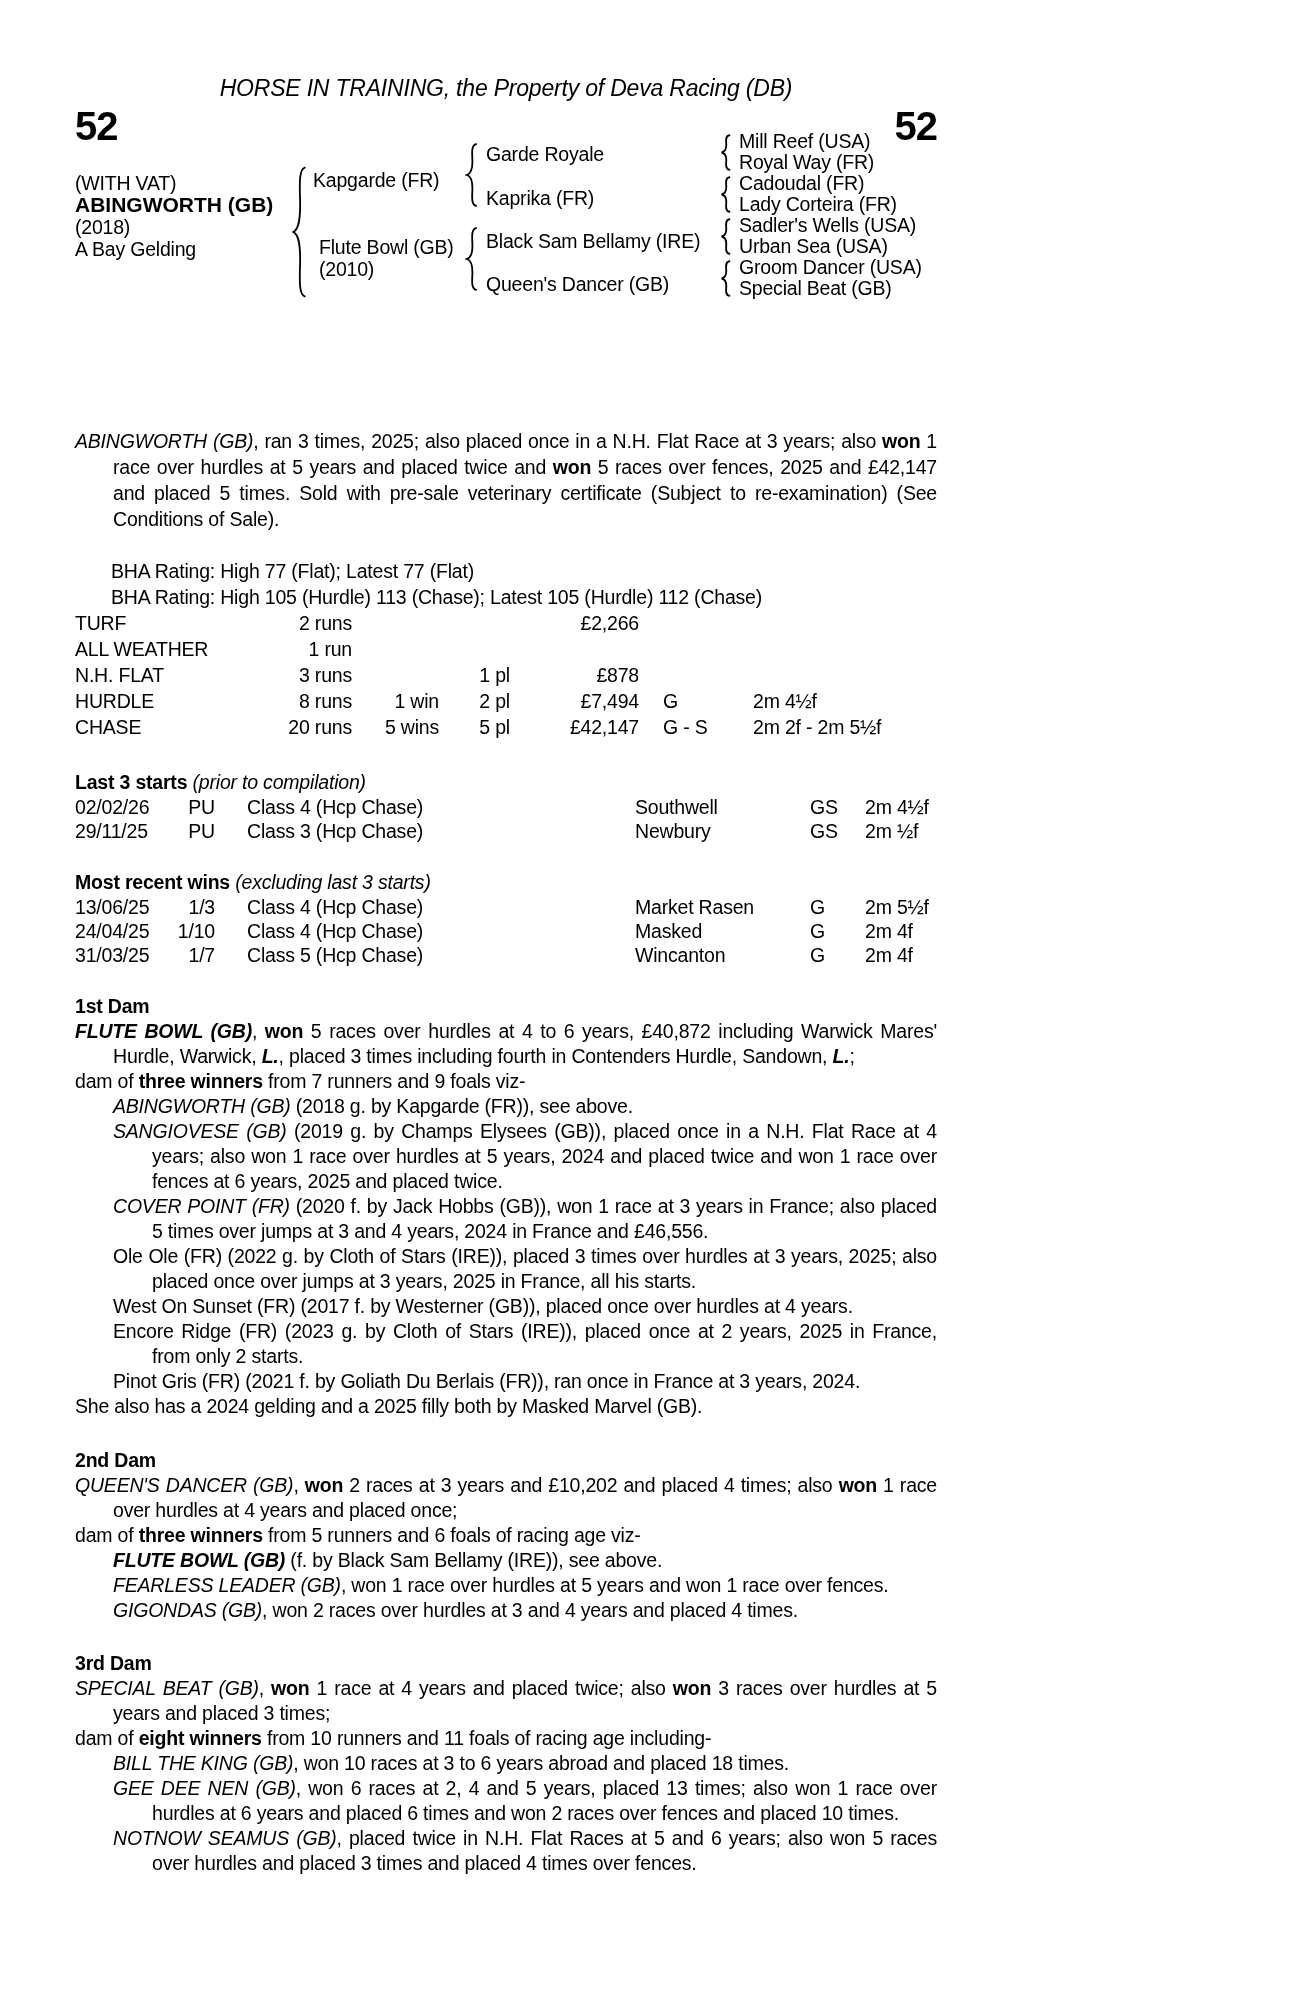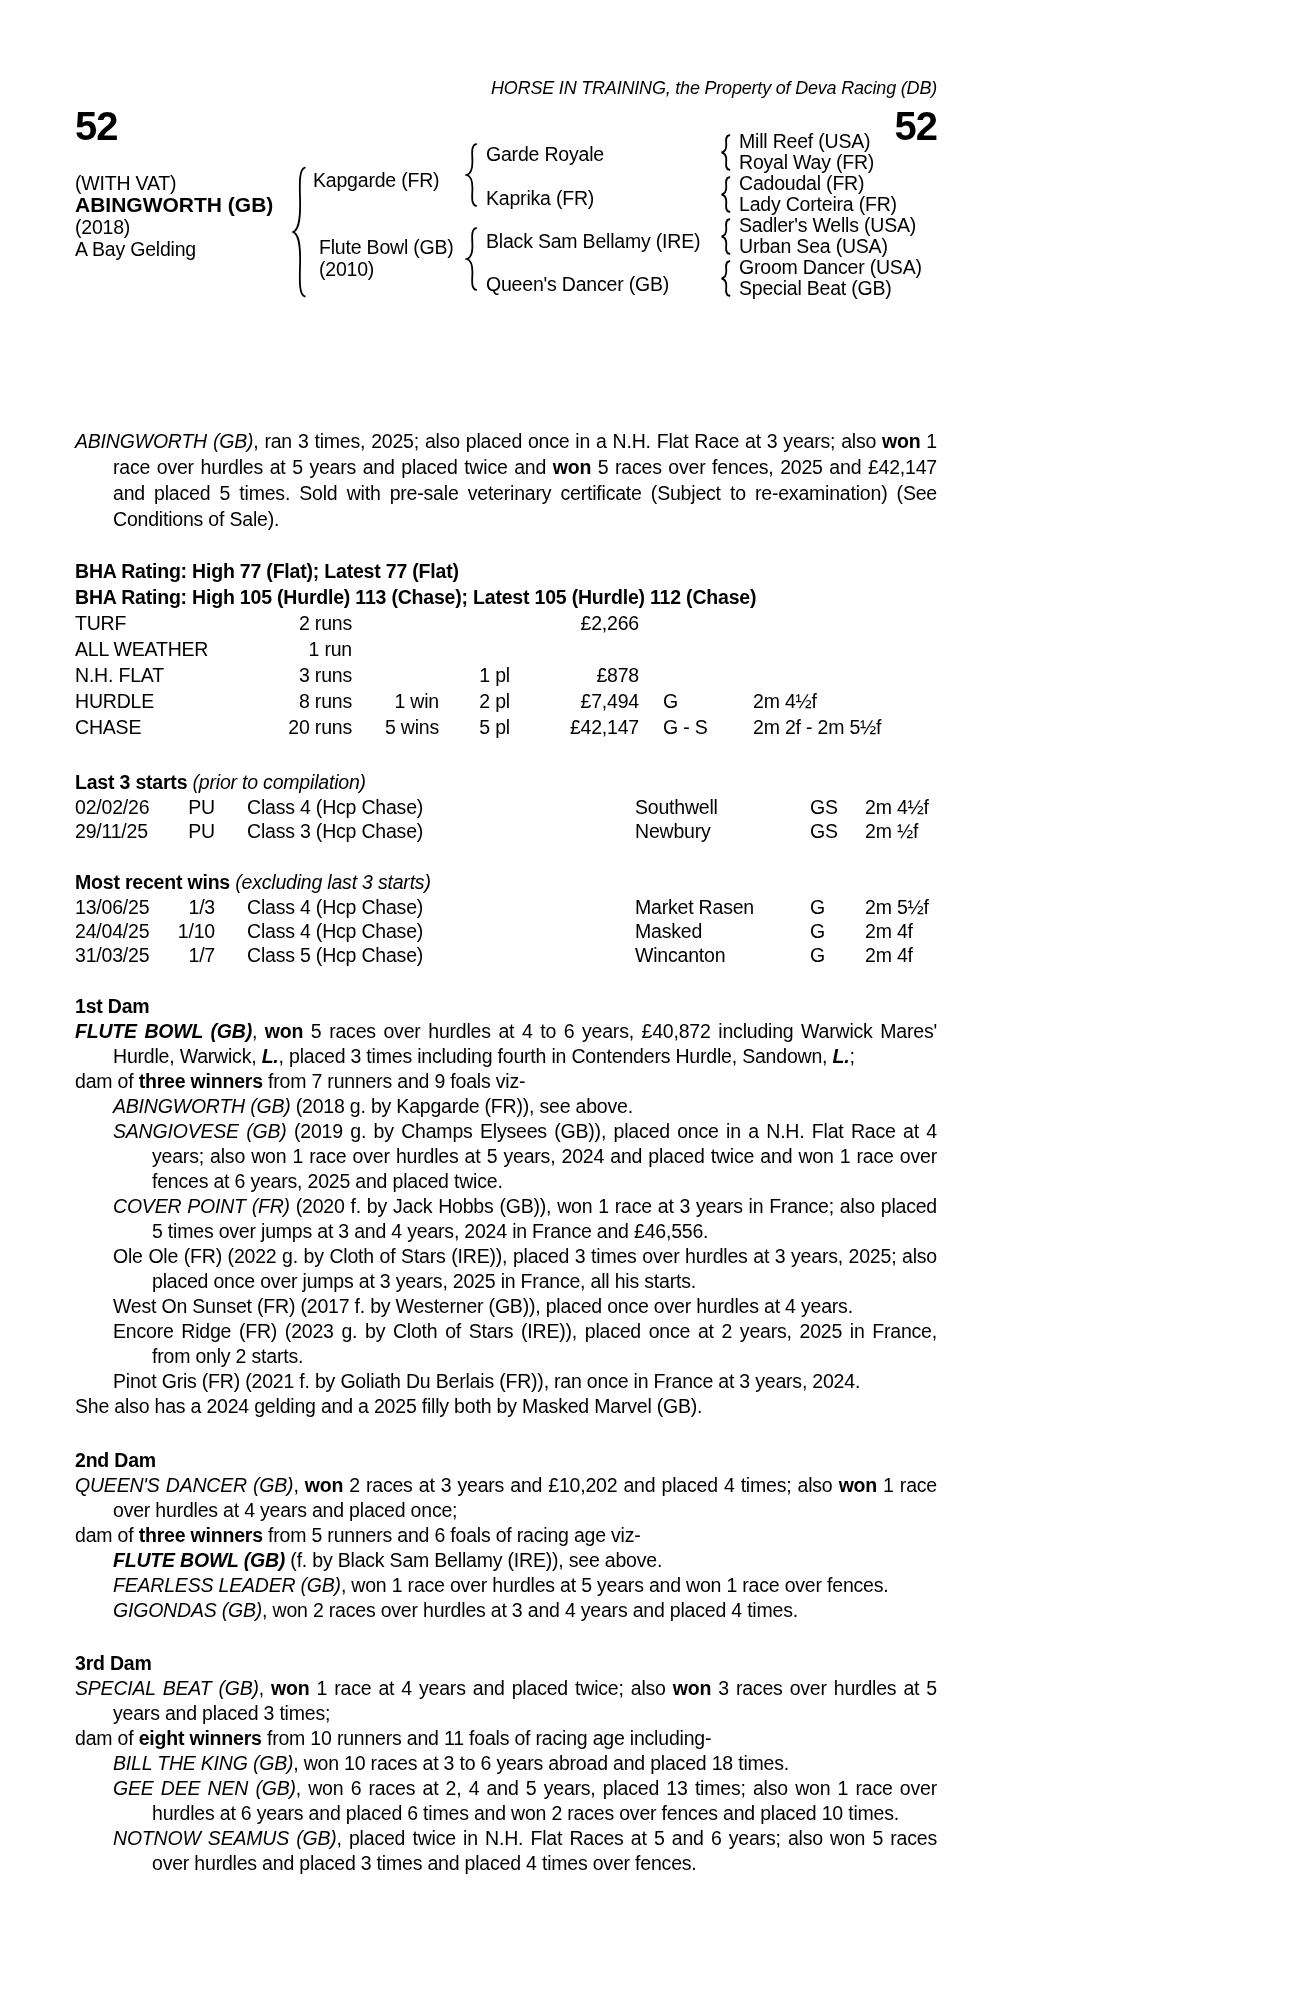--- a/index.html
+++ b/index.html
@@ -8,22 +8,22 @@
     font-family:"Liberation Sans",sans-serif;color:#000;
     font-size:19.5px;line-height:25px;letter-spacing:-0.2px;
     margin:0 auto;overflow:hidden;
   }
   p{margin:0;}
   .seg-b{font-weight:bold;}
   .seg-i{font-style:italic;}
   .seg-bi{font-weight:bold;font-style:italic;}
 
   
-  .title{position:absolute;left:75px;top:76px;width:862px;text-align:right;
-         font-style:italic;font-size:18px;}
+  .title{position:absolute;left:75px;top:76px;width:862px;text-align:center;
+         font-style:italic;font-size:23px;}
   .lot{position:absolute;top:106px;font-weight:bold;font-size:40px;line-height:40px;letter-spacing:-1px;}
   .lot-left{left:75px;}
   .lot-right{right:378px;}
 
   
   .pedigree{position:absolute;left:75px;top:130px;width:862px;height:190px;}
   .subject{position:absolute;left:0;top:42px;line-height:22px;}
   .subj-name{font-weight:bold;font-size:21px;letter-spacing:0;}
   .brace{display:block;}
   .b-main{position:absolute;left:216px;top:33px;width:16px;height:138px;}
@@ -36,21 +36,21 @@
   .gp0{top:12px;}.gp1{top:56px;}.gp2{top:99px;}.gp3{top:142px;}
   .ggp-col{position:absolute;left:645px;top:1px;}
   .ggp-pair{display:flex;align-items:center;height:42px;}
   .ggp-pair svg{width:11px;height:37px;margin-right:8px;flex:none;}
   .ggp-names{line-height:21px;}
 
   
   .content{position:absolute;left:75px;top:428px;width:862px;}
   .hang{padding-left:38px;text-indent:-38px;text-align:justify;}
   .lh26{line-height:26px;}
-  .bha{font-weight:bold;line-height:26px;margin-top:26px;}
+  .bha{font-weight:normal;line-height:26px;margin-top:26px;margin-left:36px;}
   .record-row{display:grid;grid-template-columns:200px 77px 87px 71px 129px 114px auto;line-height:26px;}
   .c-runs,.c-wins,.c-pl,.c-money{text-align:right;}
   .c-going{padding-left:24px;}
   .m1{margin-top:30px;}
   .m2{margin-top:27px;}
   .m4{margin-top:29px;}
   .m5{margin-top:28px;}
   .sec-head{line-height:25px;}
   .start-row{display:grid;grid-template-columns:85px 55px 420px 175px 55px auto;line-height:24px;}
   .s-pos{text-align:right;}

